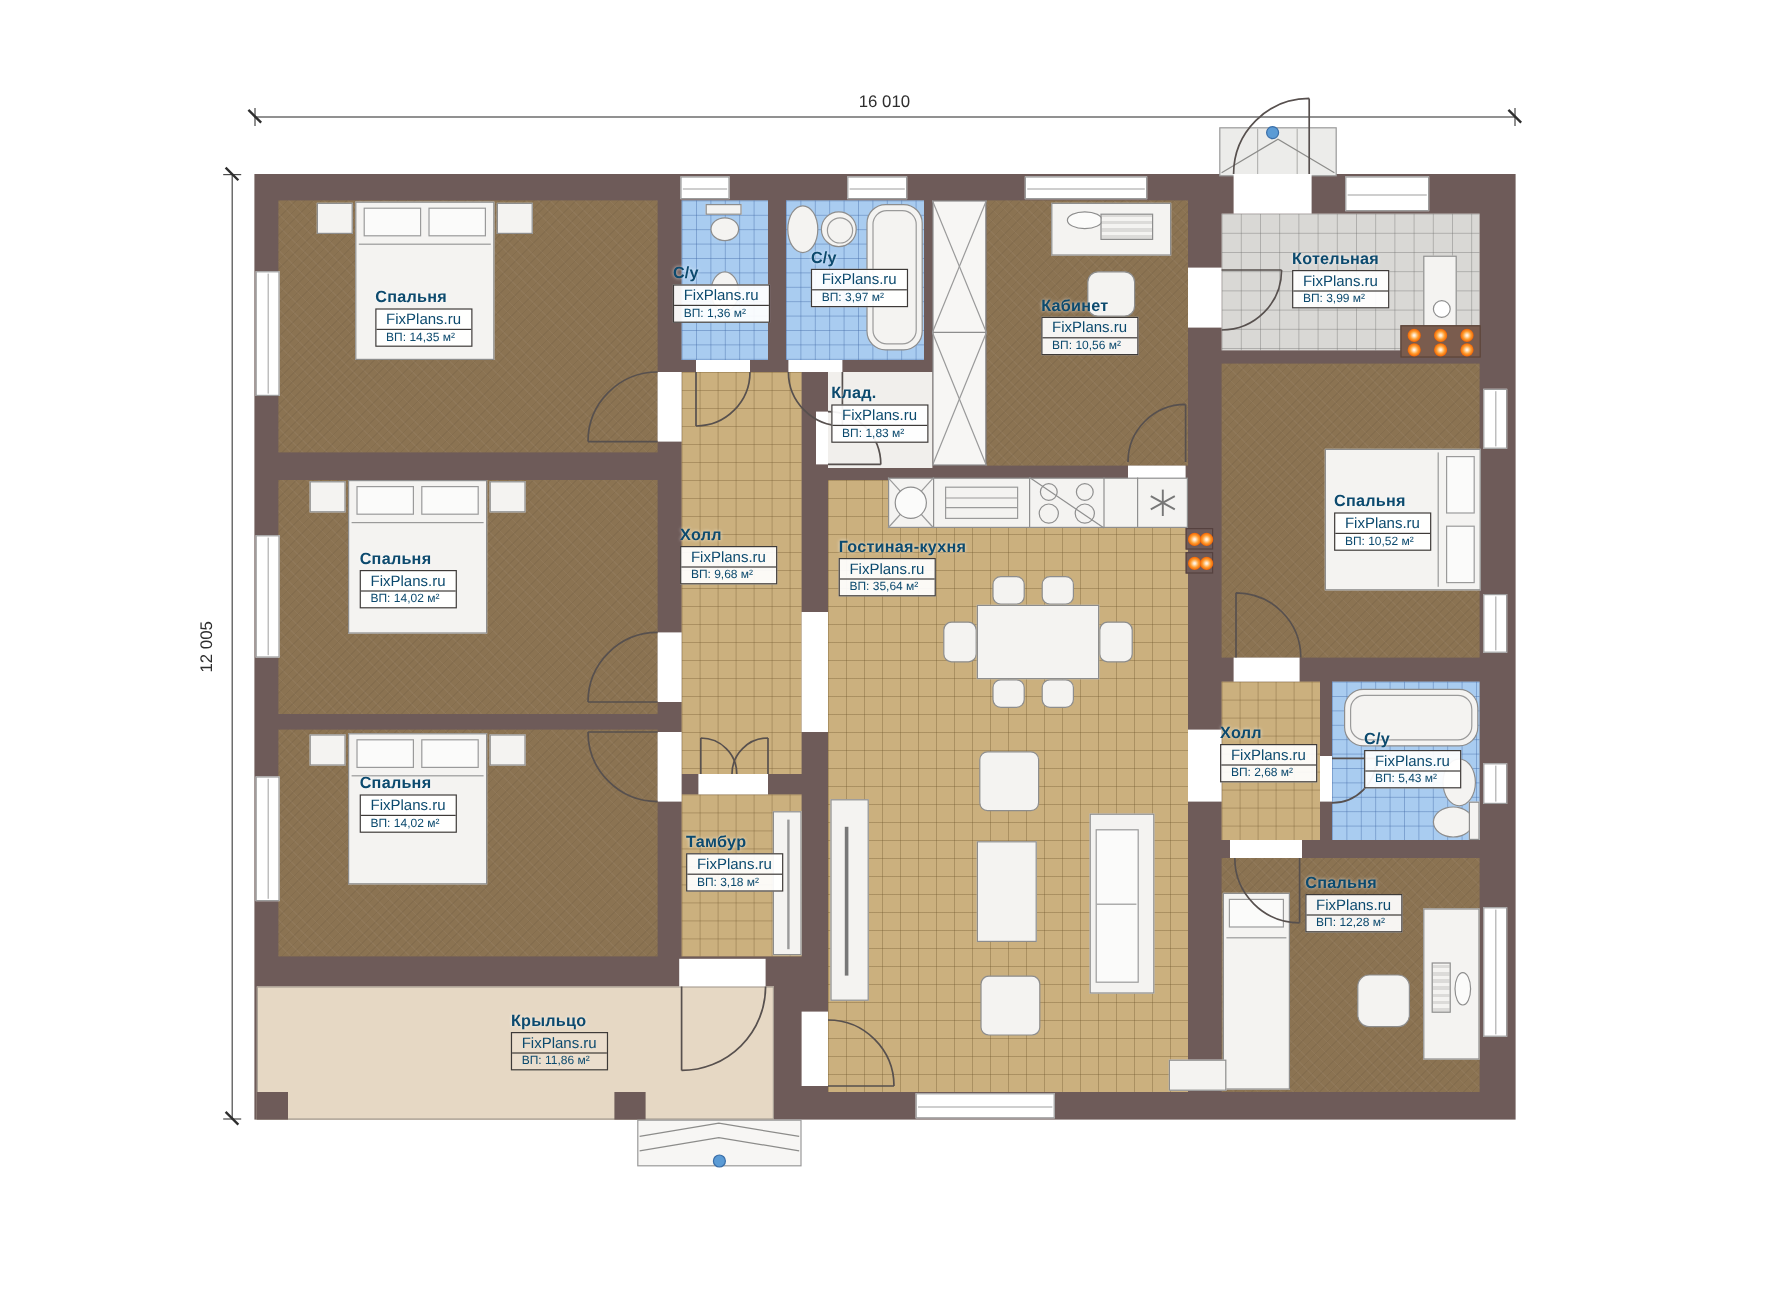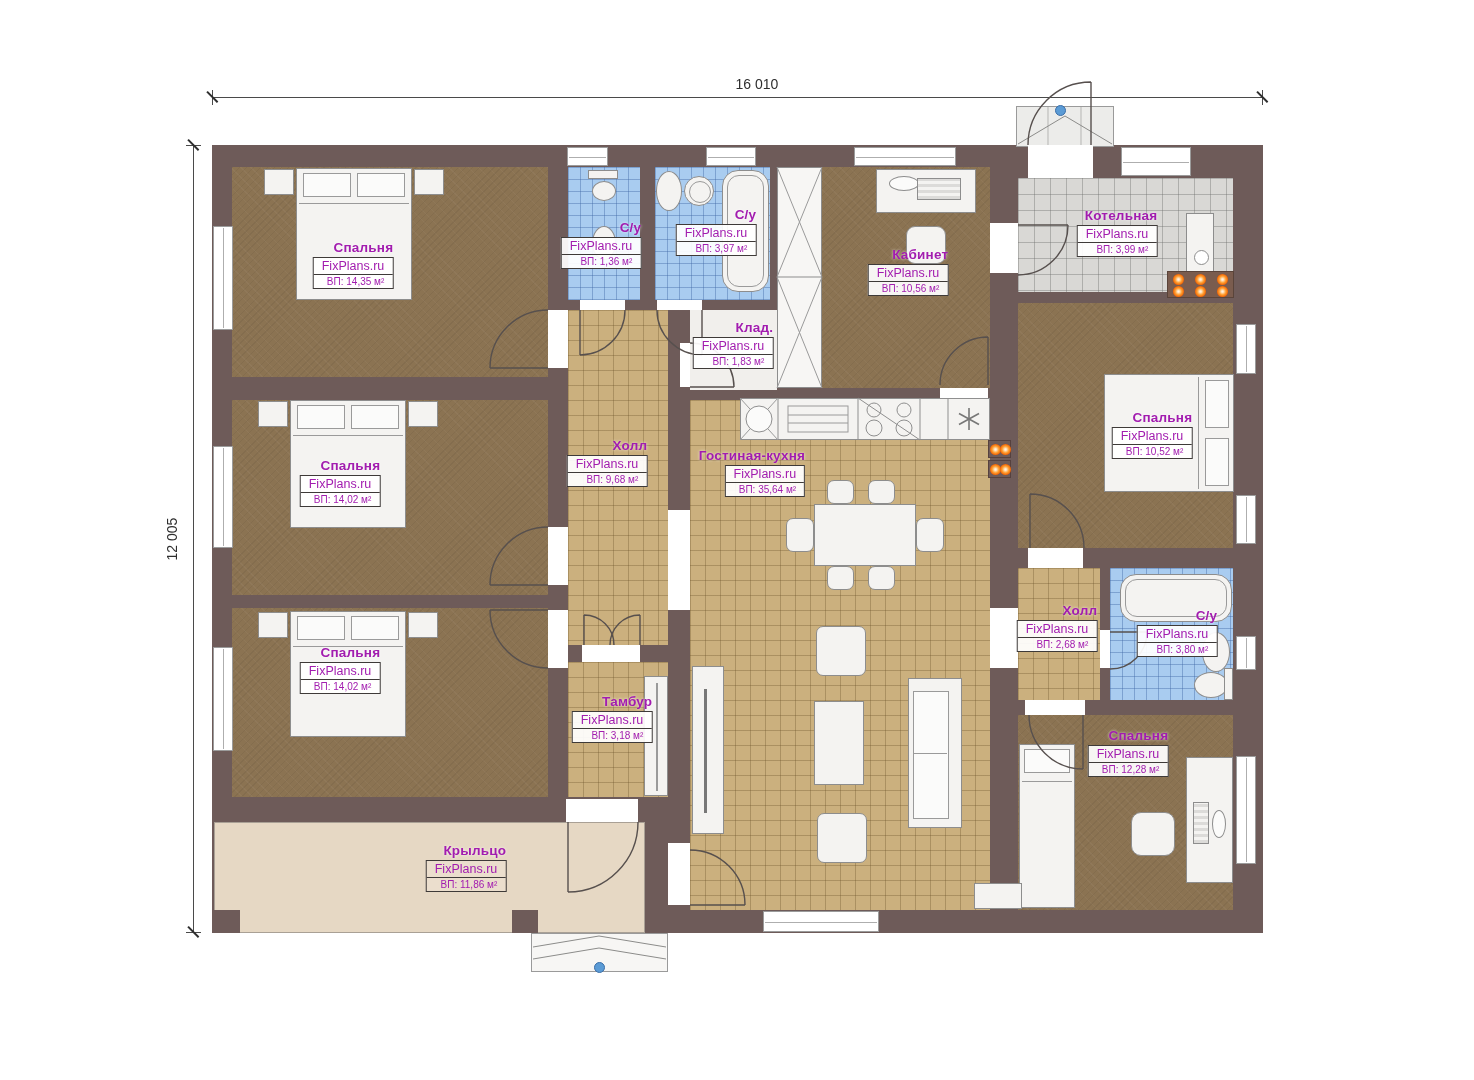--- a/index.html
+++ b/index.html
@@ -41,39 +41,39 @@
   .blanket-h{position:absolute;left:2px;right:2px;height:1px;background:#9a9a9a;}
   .blanket-v{position:absolute;top:2px;bottom:2px;width:1px;background:#9a9a9a;}
   .pillar{background:#6e5b59;}
   .dotblue{width:9px;height:9px;border-radius:50%;background:#5b9bd5;border:1px solid #3a6ea8;position:absolute;}
   .dot-o{width:11px;height:11px;border-radius:50%;position:absolute;
      background:radial-gradient(circle,#fff2e0 8%,#ffa033 42%,#ef5f00 72%,#b84a00 100%);}
   .burnerbox{background:#7a5c4e;border:1px solid #5a443a;}
   .radbox{background:#6e5b59;border:1px solid #55413f;}
 
   
-  .room-label{position:absolute;transform:translateX(-50%);text-align:right;color:#a21caf;z-index:30;}
+  .room-label{position:absolute;transform:translateX(-50%);text-align:left;color:#0c4a6e;z-index:30;}
   .rl-name{font-weight:bold;font-size:13.5px;letter-spacing:.2px;margin-bottom:2px;white-space:nowrap;
            text-shadow:0 0 3px rgba(255,255,255,.8);}
   .rl-box{display:inline-block;border:1.6px solid #3e3a38;background:rgba(255,255,255,.93);}
   .rl-brand{font-size:12.5px;padding:1px 8px;border-bottom:1.4px solid #3e3a38;white-space:nowrap;}
   .rl-area{font-size:10px;padding:1px 8px;white-space:nowrap;}
 
   
   .dim-line{position:absolute;background:#4a4a4a;}
   .dim-text{position:absolute;font-size:14px;color:#2e2e2e;}
   .tick{position:absolute;width:15px;height:1.5px;background:#2e2e2e;transform:rotate(45deg);}
   svg{position:absolute;overflow:visible;}
 </style>
 </head>
 <body>
 
 <div class="canvas">
 
-  <div class="dim-text" style="left:737px;top:76px;transform:translateX(-50%);margin-left:20px;">16 010</div>
+  <div class="dim-text" style="left:737px;top:76px;transform:translateX(-50%);">16 010</div>
   <div class="dim-line" style="left:212px;top:97px;width:1051px;height:1px;"></div>
   <div class="dim-line" style="left:212px;top:90px;width:1px;height:15px;"></div>
   <div class="dim-line" style="left:1262px;top:90px;width:1px;height:15px;"></div>
   <div class="tick" style="left:205px;top:96px;"></div>
   <div class="tick" style="left:1255px;top:96px;"></div>
 
   <div class="dim-text" style="left:172px;top:539px;transform:translate(-50%,-50%) rotate(-90deg);white-space:nowrap;">12 005</div>
   <div class="dim-line" style="left:193px;top:145px;width:1px;height:788px;"></div>
   <div class="dim-line" style="left:186px;top:145px;width:15px;height:1px;"></div>
   <div class="dim-line" style="left:186px;top:932px;width:15px;height:1px;"></div>
@@ -368,21 +368,21 @@
       <div class="rl-area">ВП: 3,18 м²</div></div>
   </div>
   <div class="room-label" style="left:1057px;top:603px;">
     <div class="rl-name">Холл</div>
     <div class="rl-box"><div class="rl-brand">FixPlans.ru</div>
       <div class="rl-area">ВП: 2,68 м²</div></div>
   </div>
   <div class="room-label" style="left:1177px;top:608px;">
     <div class="rl-name">С/у</div>
     <div class="rl-box"><div class="rl-brand">FixPlans.ru</div>
-      <div class="rl-area">ВП: 3,80 м²</div></div>
+      <div class="rl-area">ВП: 5,43 м²</div></div>
   </div>
   <div class="room-label" style="left:1128px;top:728px;">
     <div class="rl-name">Спальня</div>
     <div class="rl-box"><div class="rl-brand">FixPlans.ru</div>
       <div class="rl-area">ВП: 12,28 м²</div></div>
   </div>
   <div class="room-label" style="left:466px;top:843px;">
     <div class="rl-name">Крыльцо</div>
     <div class="rl-box" style="background:rgba(235,222,205,.95);"><div class="rl-brand">FixPlans.ru</div>
       <div class="rl-area">ВП: 11,86 м²</div></div>

